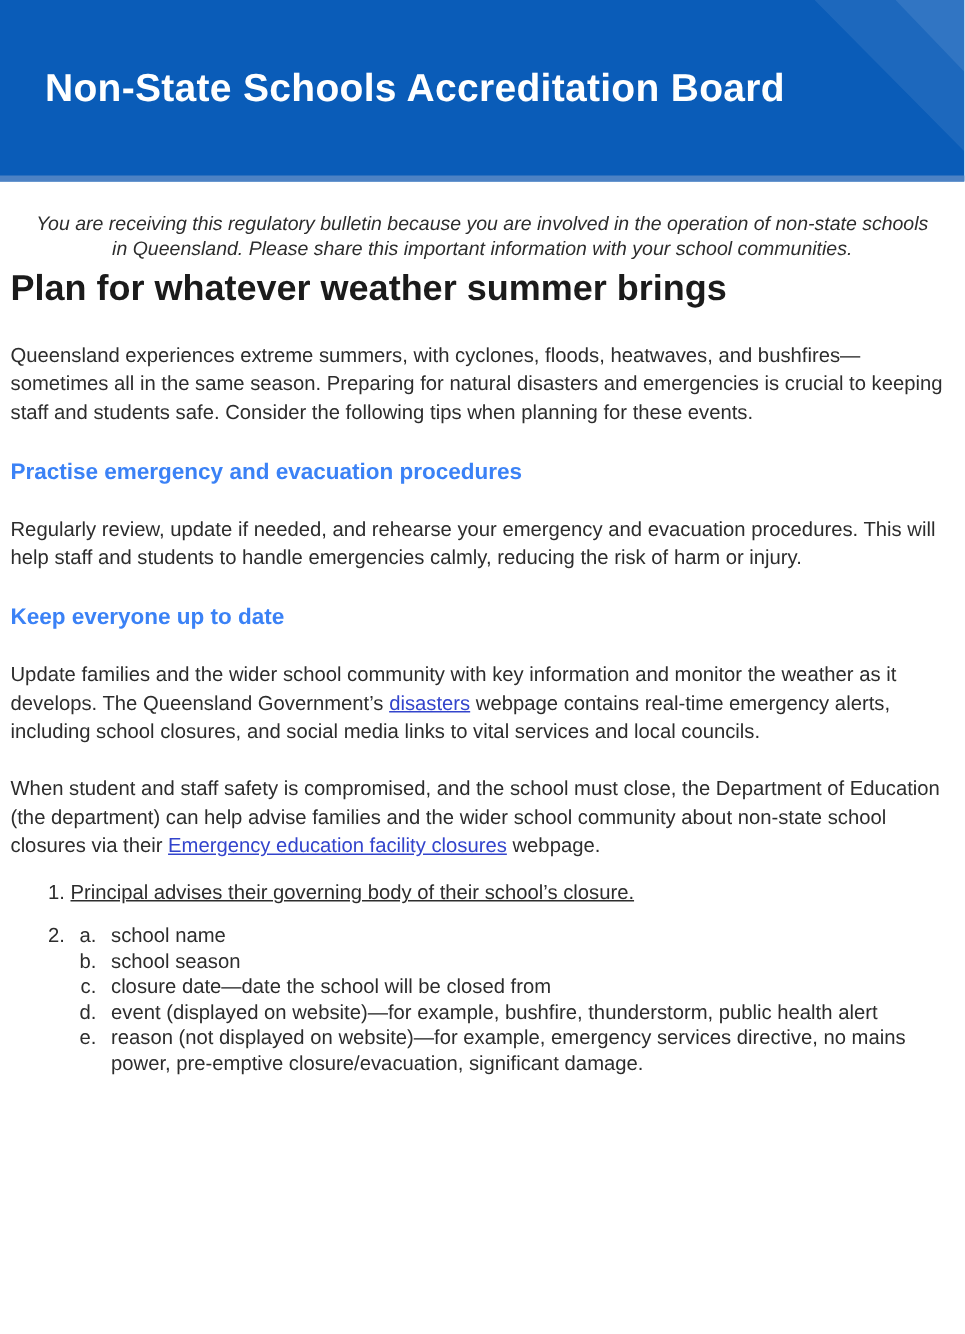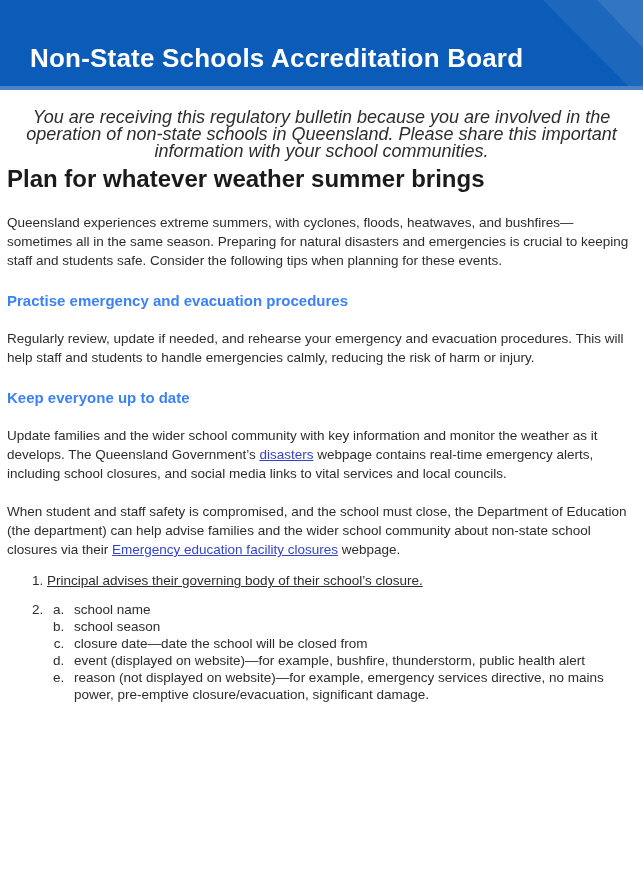--- a/index.html
+++ b/index.html
@@ -11,21 +11,21 @@
     background: #ffffff;
     font-family: "Liberation Sans", sans-serif;
     color: #2d2d2d;
     font-size: 13.5px;
     line-height: 19px;
   }
 
   
   .banner {
     position: relative;
-    height: 90px;
+    height: 121px;
     background: var(--banner-blue, #0a5cb8);
     border-bottom: 4px solid var(--banner-strip, #4d82c4);
     overflow: hidden;
   }
   .banner-diag-1 {
     position: absolute; top: 0; right: 0;
     width: 100px; height: 101px;
     background: rgba(255,255,255,0.08);
     clip-path: polygon(0 0, 100% 0, 100% 100%);
   }
@@ -54,21 +54,21 @@
     color: var(--title-blue, #1064c8);
     font-size: 25px;
     line-height: 30px;
     font-weight: 700;
   }
 
   .intro {
     margin: 19px 14px 0 14px;
     font-style: italic;
     text-align: center;
-    font-size: 18px;
+    font-size: 13px;
     line-height: 17px;
     color: #2d2d2d;
   }
 
   .article-heading {
     margin: 4px 0 0 0;
     color: #1b1b1b;
     font-size: 24px;
     line-height: 30px;
     font-weight: 600;

